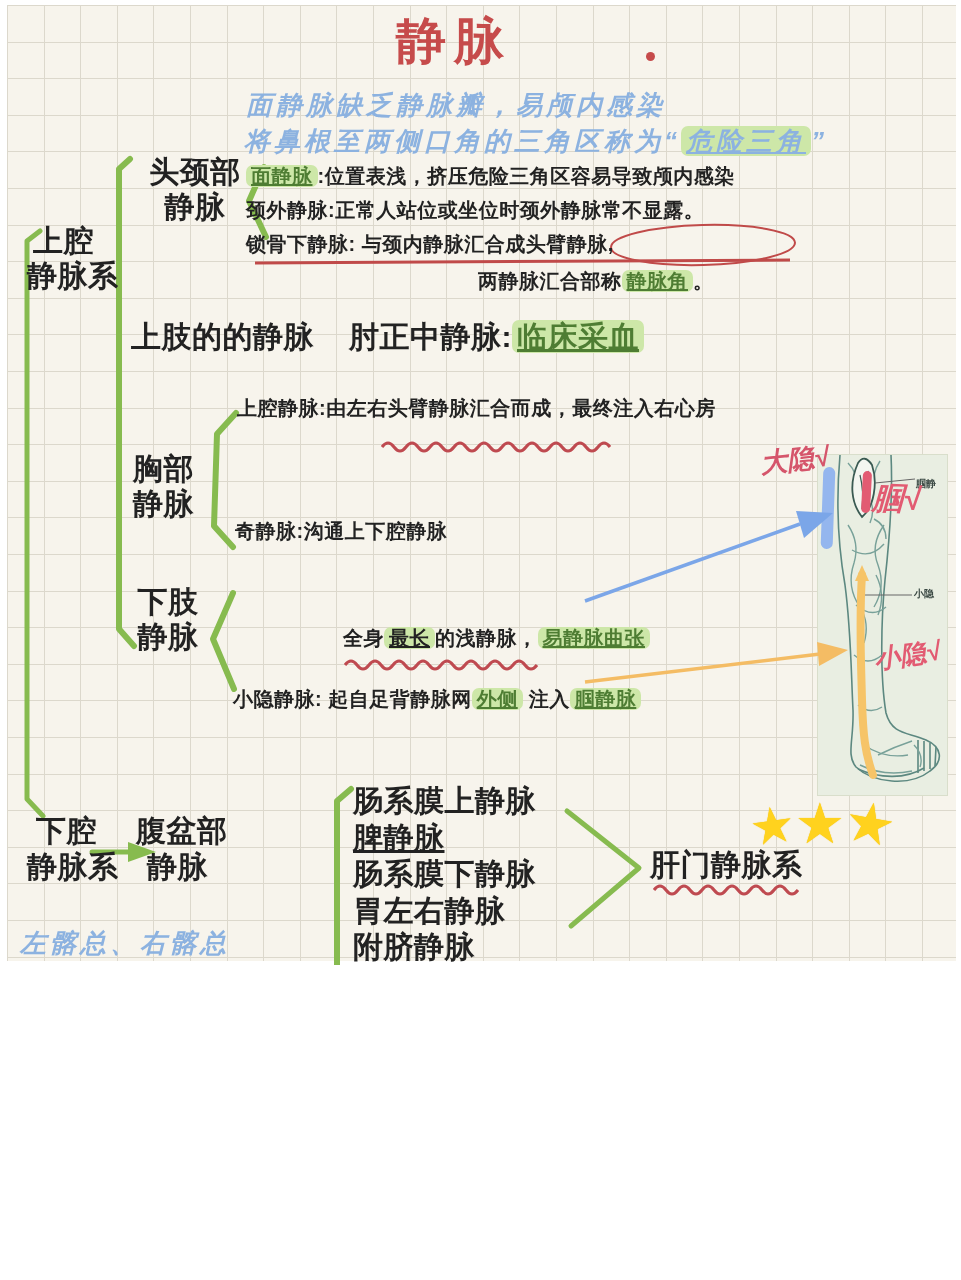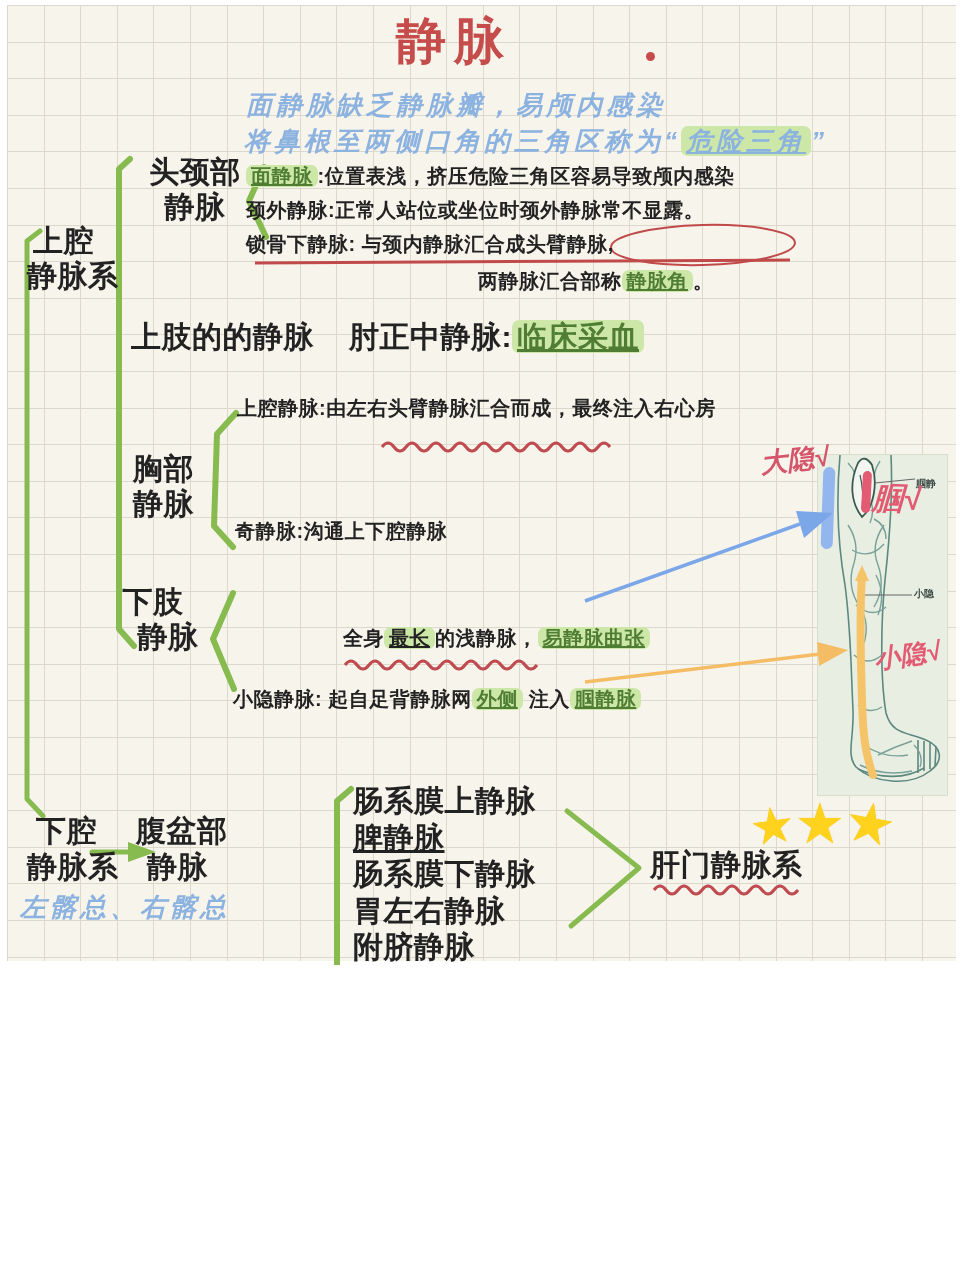--- a/index.html
+++ b/index.html
@@ -109,41 +109,41 @@
   <div class="t" style="left:478px;top:264px;"><span>两静脉汇合部称</span><span class="ghl gtx">静脉角</span><span>。</span></div>
 
   <div class="t big" style="left:131px;top:320px;">上肢的的静脉</div>
   <div class="t big" style="left:349px;top:320px;"><span>肘正中静脉:</span><span class="ghl gtx">临床采血</span></div>
 
   <div class="t" style="left:237px;top:391px;">上腔静脉:由左右头臂静脉汇合而成，最终注入右心房</div>
   <div class="t big center" style="left:133px;top:452px;width:60px;">胸部</div>
   <div class="t big center" style="left:133px;top:487px;width:60px;">静脉</div>
   <div class="t" style="left:235px;top:514px;">奇静脉:沟通上下腔静脉</div>
 
-  <div class="t big center" style="left:118px;top:585px;width:70px;">下肢</div>
+  <div class="t big center" style="left:133px;top:585px;width:70px;">下肢</div>
   <div class="t big center" style="left:130px;top:620px;width:76px;">静脉</div>
   <div class="t" style="left:343px;top:621px;"><span>全身</span><span class="ghl">最长</span><span>的浅静脉，</span><span class="ghl gtx">易静脉曲张</span></div>
   <div class="t" style="left:233px;top:682px;"><span>小隐静脉: 起自足背静脉网</span><span class="ghl gtx">外侧</span><span> 注入</span><span class="ghl gtx">腘静脉</span></div>
 
   <div class="t big center" style="left:36px;top:814px;">下腔</div>
   <div class="t big center" style="left:27px;top:850px;">静脉系</div>
   <div class="t big center" style="left:136px;top:814px;">腹盆部</div>
   <div class="t big center" style="left:147px;top:850px;">静脉</div>
 
   <div class="abs portal-list" style="left:353px;top:784px;">
     <div class="t big" style="position:static;">肠系膜上静脉</div>
     <div class="t big" style="position:static;text-decoration:underline;">脾静脉</div>
     <div class="t big" style="position:static;">肠系膜下静脉</div>
     <div class="t big" style="position:static;">胃左右静脉</div>
     <div class="t big" style="position:static;">附脐静脉</div>
     <div class="t big" style="position:static;">胆囊静脉</div>
   </div>
   <div class="t big" style="left:650px;top:848px;">肝门静脉系</div>
 
-  <div class="script" style="left:20px;top:890px;">左髂总、右髂总</div>
+  <div class="script" style="left:20px;top:926px;">左髂总、右髂总</div>
   <div class="script" style="left:13px;top:963px;">静脉汇合而成</div>
 
   <div class="figlabel" style="left:916px;top:477px;">腘静</div>
   <div class="figlabel" style="left:914px;top:587px;">小隐</div>
 
   <div class="rednote" style="left:760px;top:442px;font-size:27px;transform:rotate(-6deg);color:#d5556b;">大隐√</div>
   <div class="rednote" style="left:872px;top:478px;font-size:31px;transform:rotate(2deg);">腘√</div>
   <div class="rednote" style="left:874px;top:638px;font-size:26px;transform:rotate(-8deg);">小隐√</div>
 
   <div class="abs" style="left:750px;top:796px;font-size:56px;line-height:56px;">

